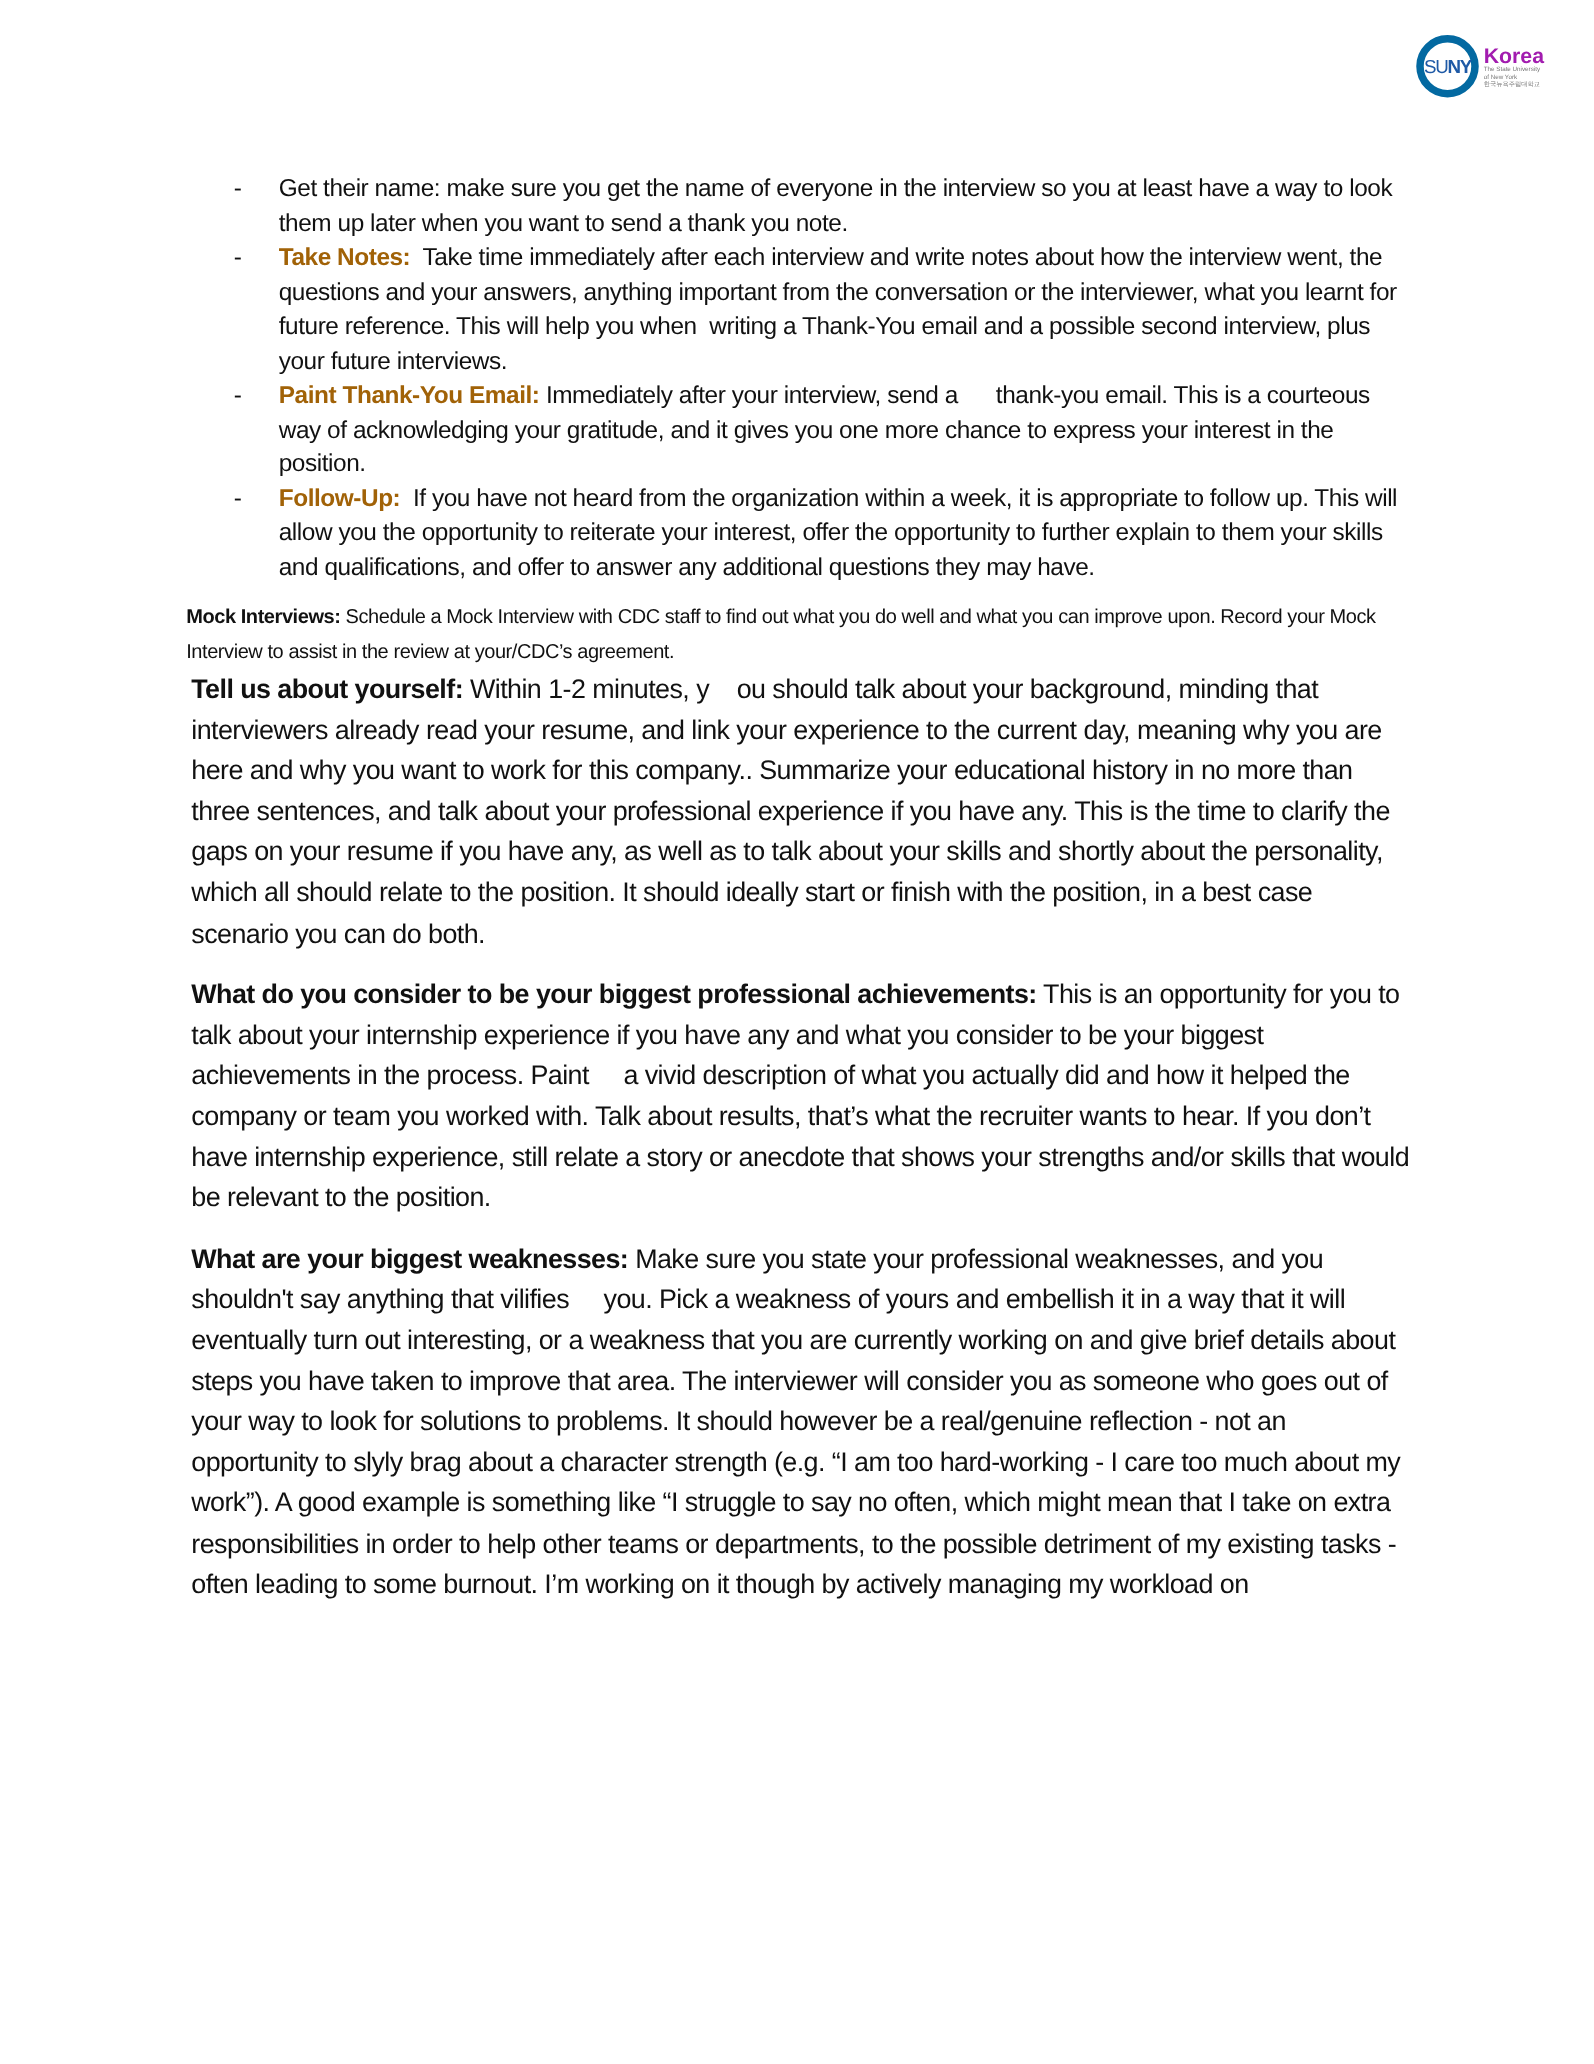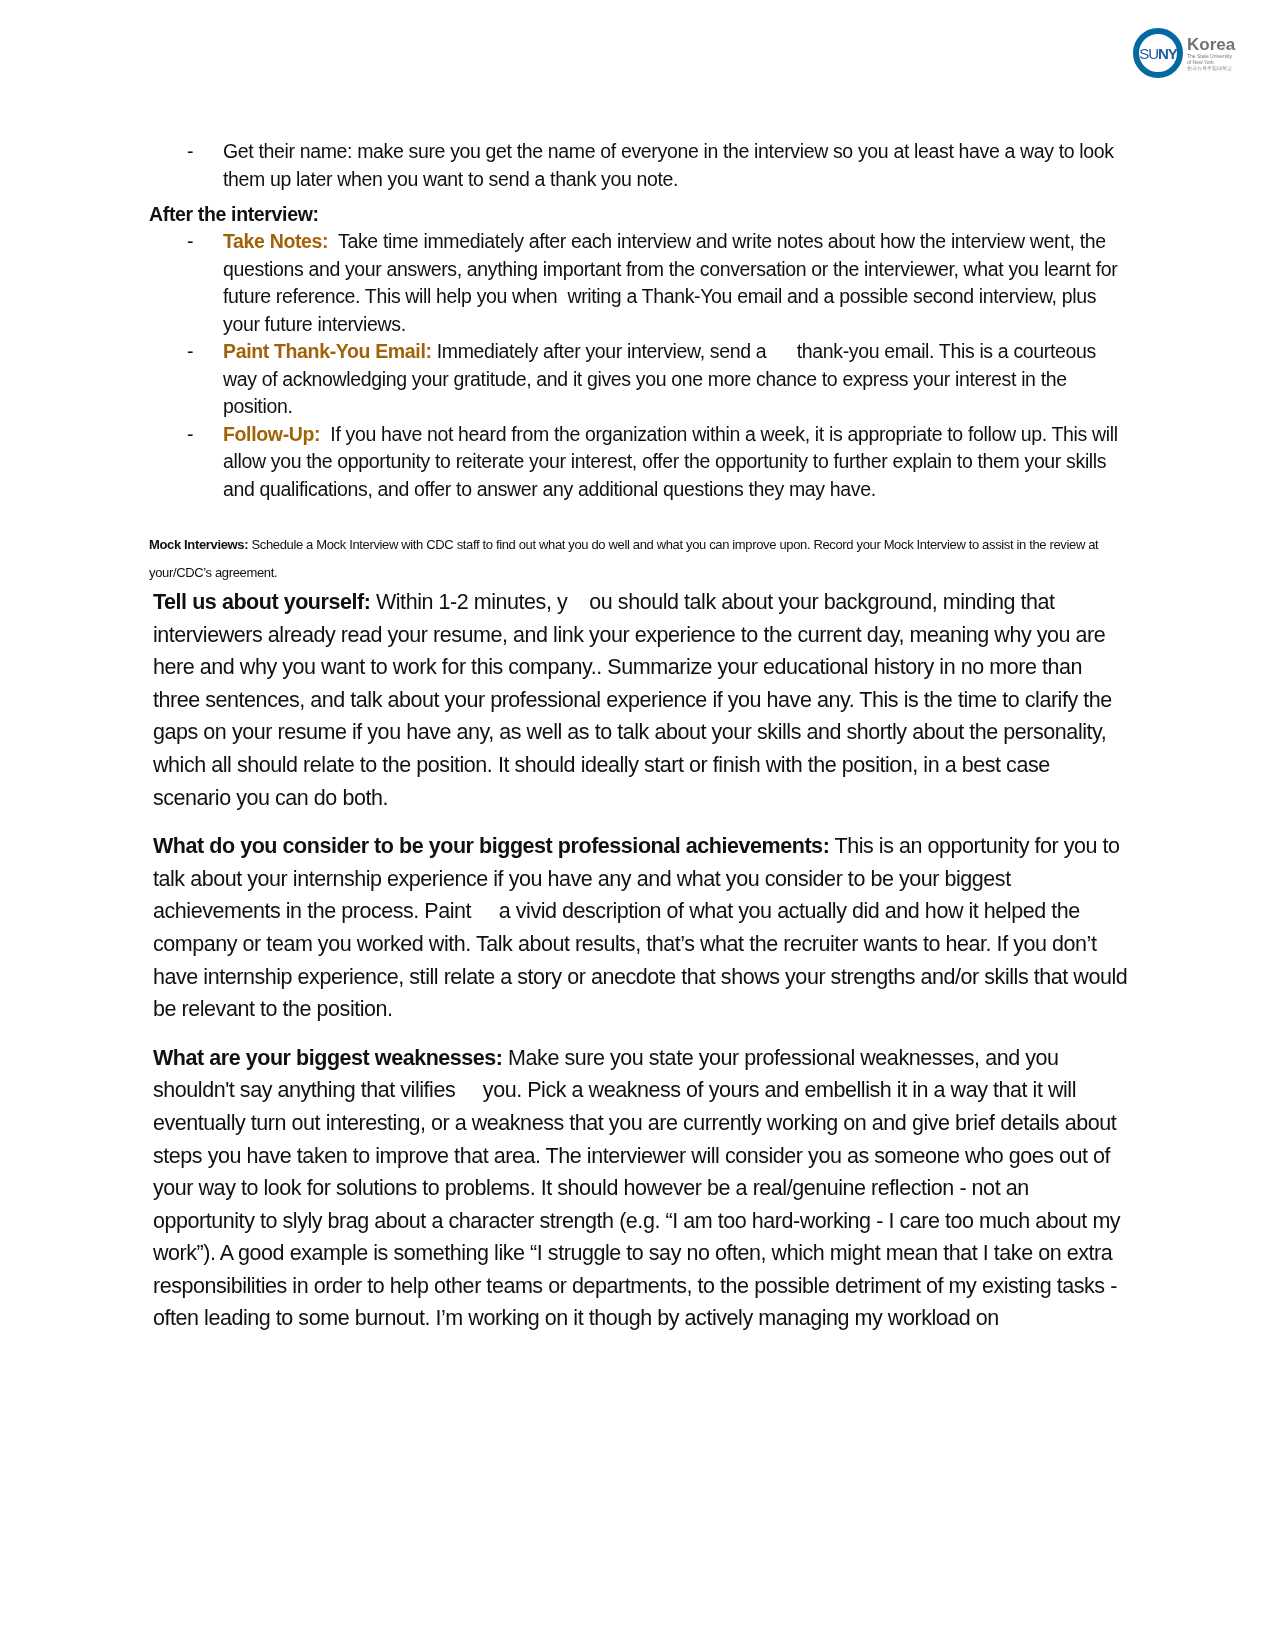--- a/index.html
+++ b/index.html
@@ -12,33 +12,33 @@
     position: absolute; top: 28px; left: 1133px;
     display: flex; align-items: center;
   }
   .logo-circle {
     width: 50px; height: 50px; border: 6px solid #0369a1; border-radius: 50%;
     box-sizing: border-box; display: flex; align-items: center; justify-content: center;
     font-size: 15px; color: #1f5aa6; letter-spacing: -1px;
   }
   .logo-circle b { font-weight: bold; }
   .logo-text { margin-left: 4px; line-height: 1; }
-  .logo-korea { font-size: 17px; font-weight: bold; color: #737373; }
+  .logo-korea { font-size: 17px; font-weight: bold; color: #a21caf; }
   .logo-sub { font-size: 5px; color: #777; line-height: 6px; }
 
   .content { position: absolute; left: 149px; top: 138px; width: 980px; }
   .bullet {
     position: relative; padding-left: 74px; font-size: 19.5px; line-height: 27.5px;
     font-family: "Liberation Sans Narrow", "Liberation Sans", sans-serif;
     letter-spacing: -0.35px;
   }
   .bullet .dash { position: absolute; left: 38px; top: 0; }
   .label-blue { color: #a16207; font-weight: bold; }
   .small-heading { font-size: 19.5px; font-weight: bold; margin: 10px 0 2px 0; letter-spacing: -0.35px; }
-  .small-para { font-size: 13px; line-height: 27.5px; letter-spacing: -0.35px; margin-top: 28px; }
+  .small-para { font-size: 16px; line-height: 27.5px; letter-spacing: -0.35px; margin-top: 12px; }
   .section-title {
     font-size: 25px; font-weight: bold; margin: 22px 0 14px 0; letter-spacing: -0.4px;
   }
   .big-para {
     font-size: 21.5px; line-height: 32.6px; letter-spacing: -0.45px; margin: 0 0 16px 4px;
   }
   b { font-weight: bold; text-align: center; }
 </style>
 </head>
 <body>
@@ -55,21 +55,20 @@
     <div class="logo-sub">한국뉴욕주립대학교</div>
   </div>
 </div>
 
 <div class="content">
   <div class="bullet">
     <span class="dash">-</span>
     <span>Get their name: make sure you get the name of everyone in the interview so you at least have a way to look them up later when you want to send a thank you note.</span>
   </div>
 
-  <div class="small-heading">After the interview:</div>
 
   <div class="bullet">
     <span class="dash">-</span>
     <span class="label-blue">Take Notes:</span><span style="white-space:pre-wrap">  Take time immediately after each interview and write notes about how the interview went, the questions and your answers, anything important from the conversation or the interviewer, what you learnt for future reference. This will help you when  writing a Thank-You email and a possible second interview, plus your future interviews.</span>
   </div>
   <div class="bullet">
     <span class="dash">-</span>
     <span class="label-blue">Paint Thank-You Email:</span><span style="white-space:pre-wrap"> Immediately after your interview, send a      thank-you email. This is a courteous way of acknowledging your gratitude, and it gives you one more chance to express your interest in the position.</span>
   </div>
   <div class="bullet">

